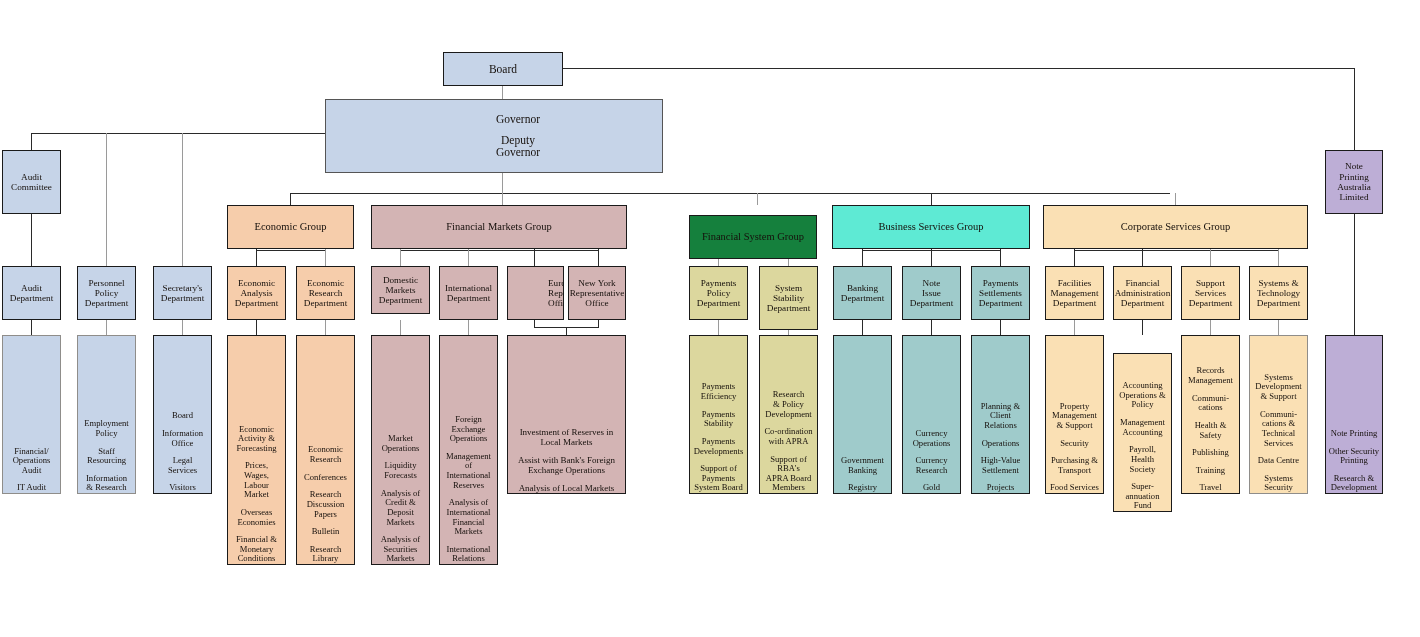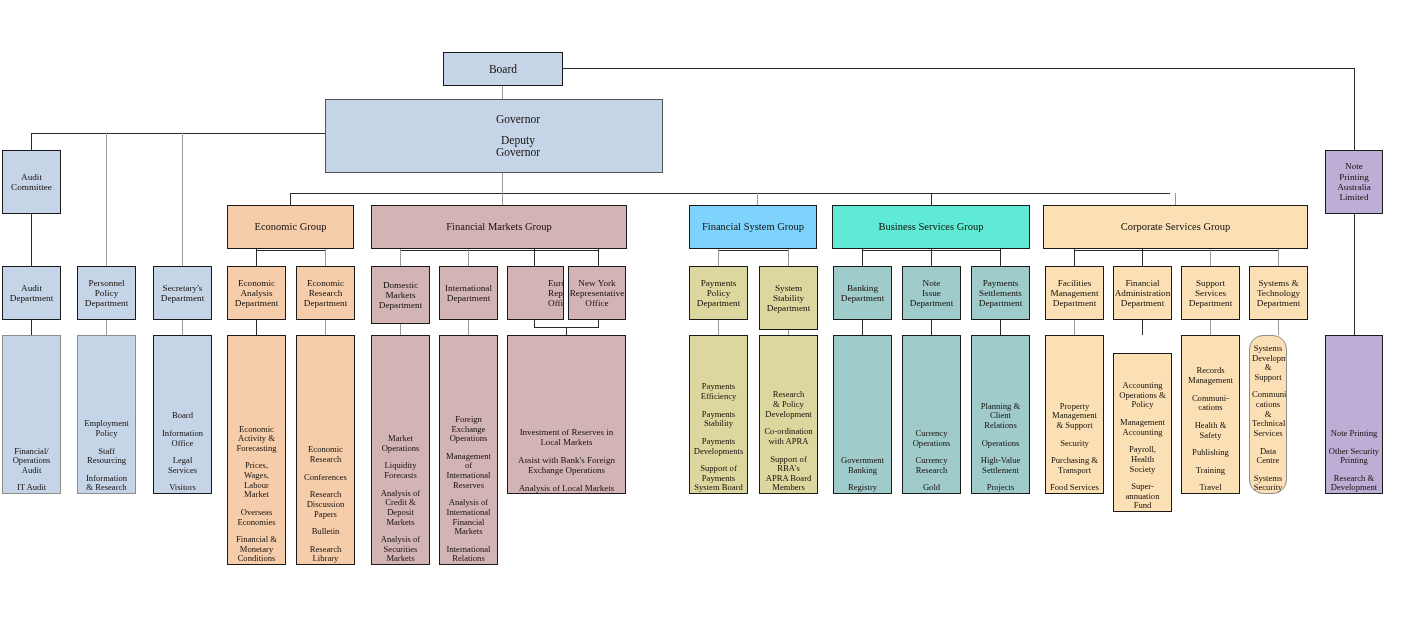--- a/index.html
+++ b/index.html
@@ -151,21 +151,21 @@
     <span class="ln">Australia</span>
     <span class="ln">Limited</span>
   </div>
 
   <div class="box fs-group" style="left:227px; top:205px; width:127px; height:44px; background:#f6cdab;">
     <span class="ln">Economic Group</span>
   </div>
   <div class="box fs-group" style="left:371px; top:205px; width:256px; height:44px; background:#d3b4b4;">
     <span class="ln">Financial Markets Group</span>
   </div>
-  <div class="box fs-group" style="left:689px; top:205px; width:128px; height:44px; background:#7dd3fc;">
+  <div class="box fs-group" style="left:689px; top:215px; width:128px; height:44px; background:#15803d;">
     <span class="ln">Financial System Group</span>
   </div>
   <div class="box fs-group" style="left:832px; top:205px; width:198px; height:44px; background:#5eead4;">
     <span class="ln">Business Services Group</span>
   </div>
   <div class="box fs-group" style="left:1043px; top:205px; width:265px; height:44px; background:#fae0b4;">
     <span class="ln">Corporate Services Group</span>
   </div>
 
   <div class="box fs-dept" style="left:2px; top:266px; width:59px; height:54px; background:#c6d4e8;">
@@ -186,21 +186,21 @@
     <span class="ln">Economic</span>
     <span class="ln">Analysis</span>
     <span class="ln">Department</span>
   </div>
   <div class="box fs-dept" style="left:296px; top:266px; width:59px; height:54px; background:#f6cdab;">
     <span class="ln">Economic</span>
     <span class="ln">Research</span>
     <span class="ln">Department</span>
   </div>
 
-  <div class="box fs-dept" style="left:371px; top:266px; width:59px; height:58px; background:#d3b4b4;">
+  <div class="box fs-dept" style="left:371px; top:266px; width:59px; height:48px; background:#d3b4b4;">
     <span class="ln">Domestic</span>
     <span class="ln">Markets</span>
     <span class="ln">Department</span>
   </div>
   <div class="box fs-dept" style="left:439px; top:266px; width:59px; height:54px; background:#d3b4b4;">
     <span class="ln">International</span>
     <span class="ln">Department</span>
   </div>
   <div class="box fs-dept" style="left:507px; top:266px; width:57px; height:54px; background:#d3b4b4;padding-left:40px;">
     <span class="ln">European</span>
@@ -545,21 +545,21 @@
       <span class="ln">Publishing</span>
     </span>
     <span class="para">
       <span class="ln">Training</span>
     </span>
     <span class="para">
       <span class="ln">Travel</span>
     </span>
   </div>
 
-  <div class="box leaf fs-leaf soft" style="left:1249px; top:335px; width:38px; height:159px; background:#fae0b4;border-radius:14px;">
+  <div class="box leaf fs-leaf soft" style="left:1249px; top:335px; width:59px; height:159px; background:#fae0b4;">
     <span class="para">
       <span class="ln">Systems</span>
       <span class="ln">Development</span>
       <span class="ln">&amp; Support</span>
     </span>
     <span class="para">
       <span class="ln">Communi-</span>
       <span class="ln">cations &amp;</span>
       <span class="ln">Technical</span>
       <span class="ln">Services</span>

